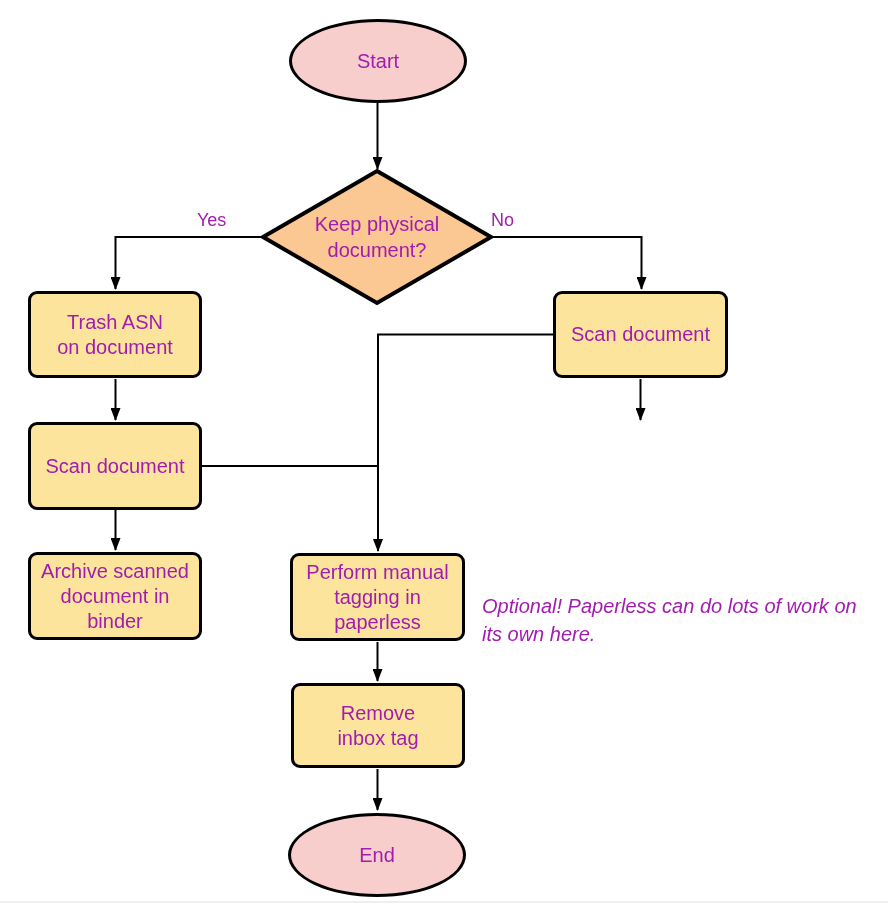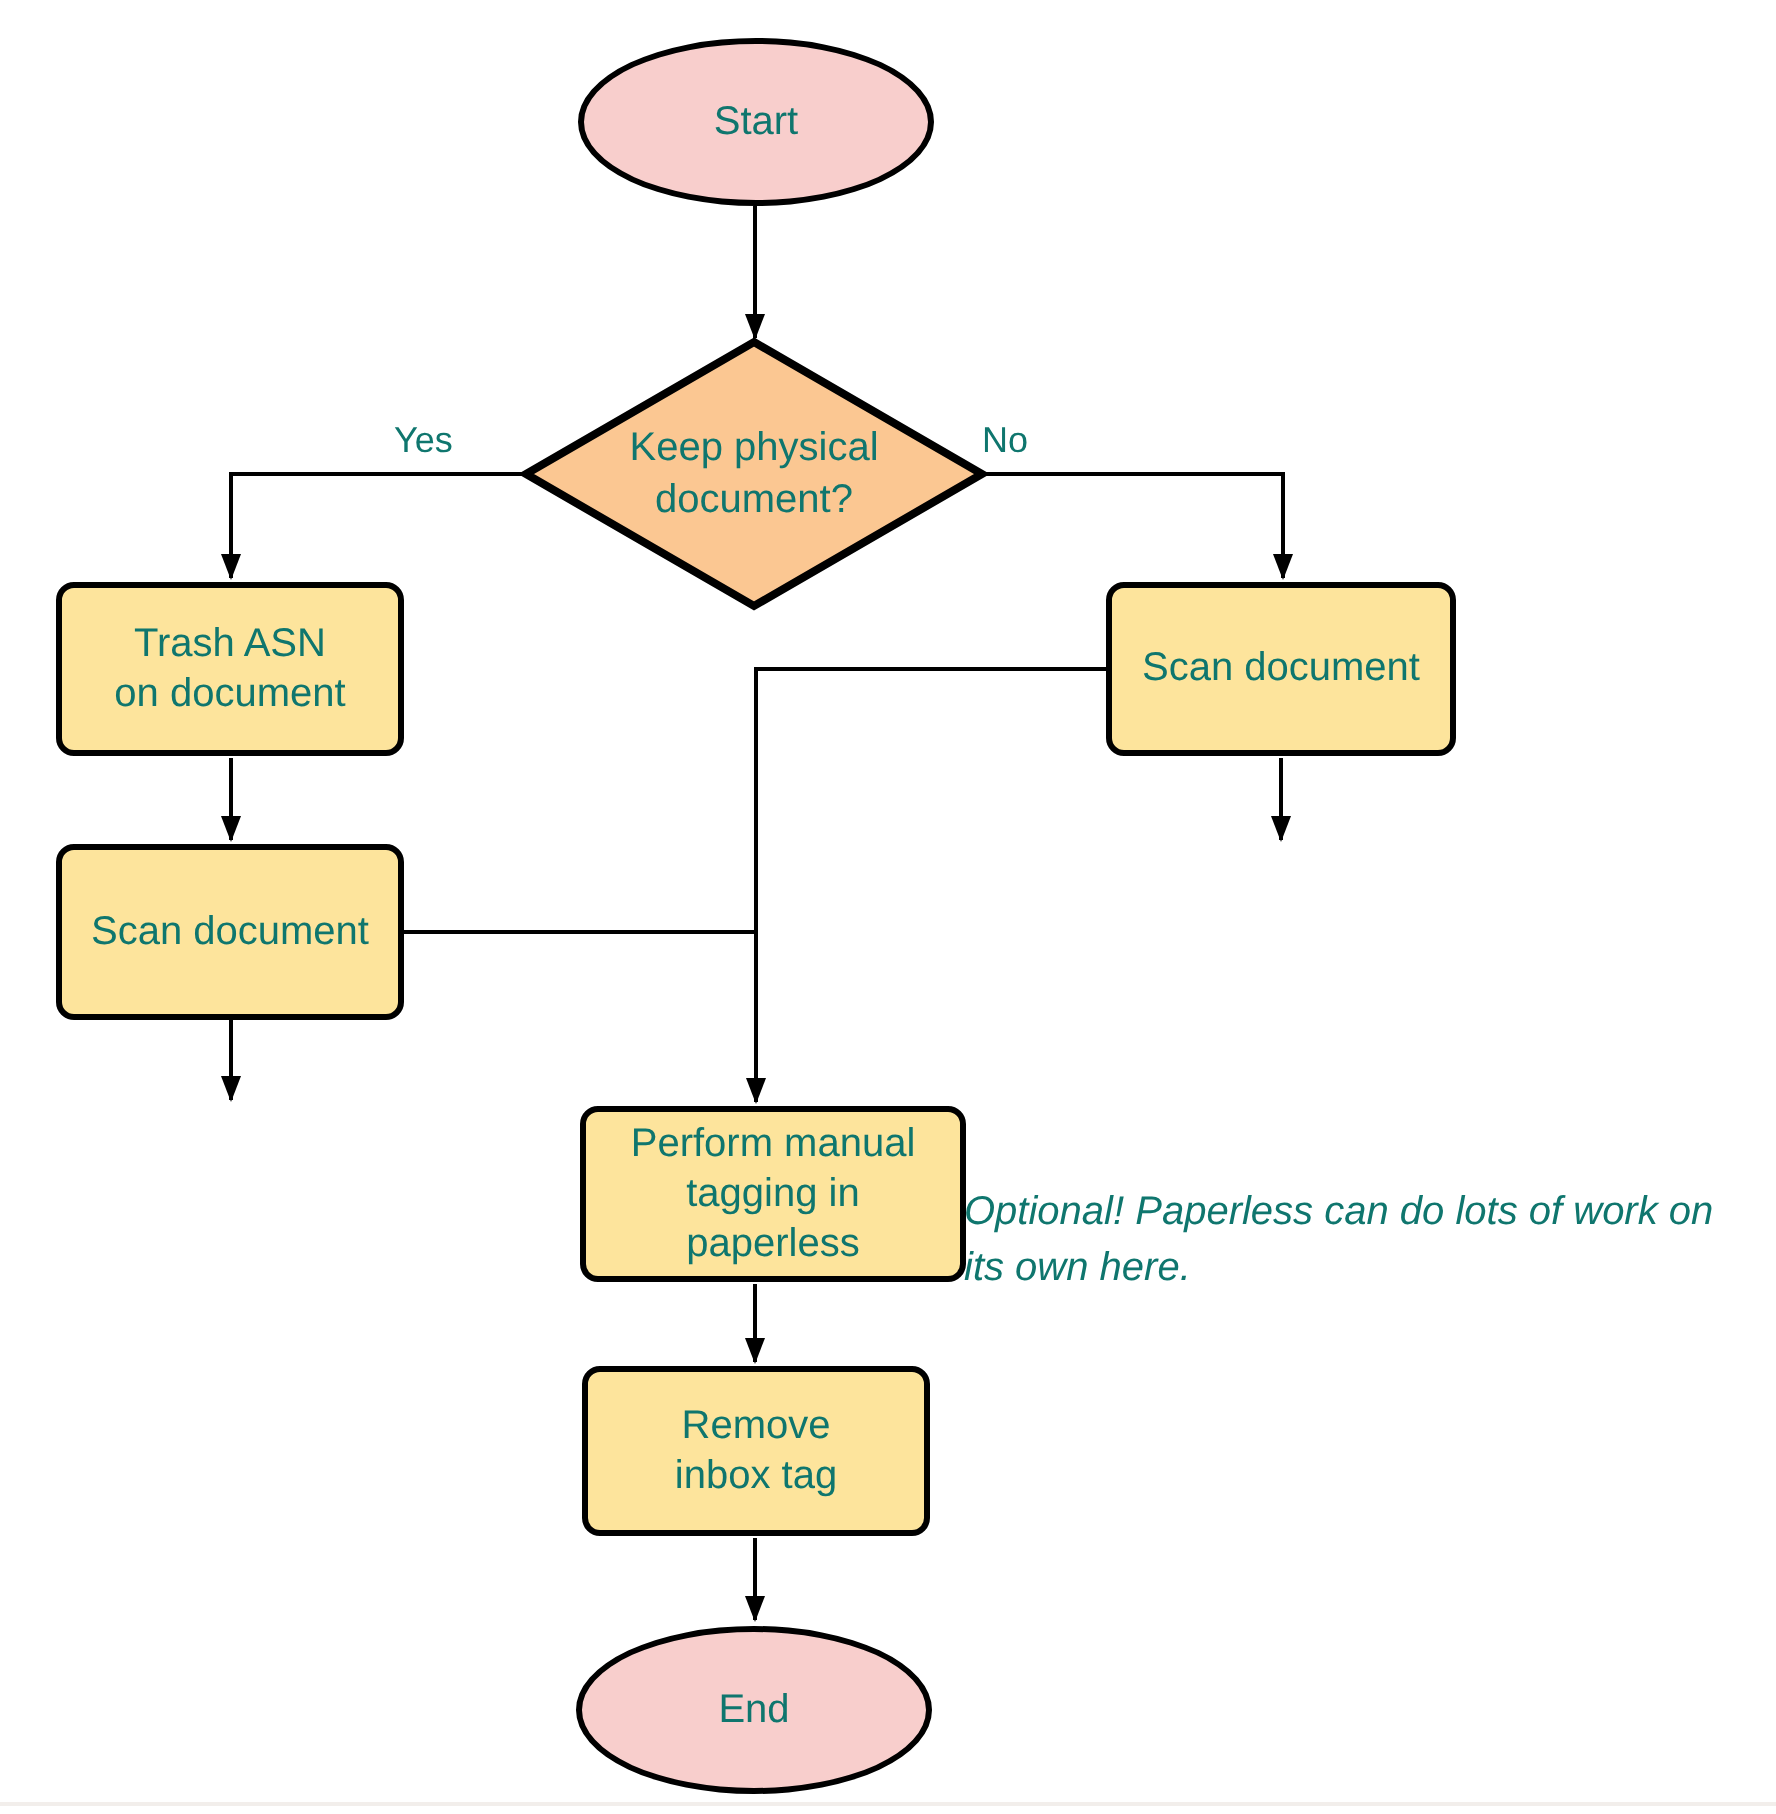--- a/index.html
+++ b/index.html
@@ -7,21 +7,21 @@
     padding: 0;
     background: #ffffff;
     font-family: "Liberation Sans", "DejaVu Sans", sans-serif;
   }
   .canvas {
     position: relative;
     width: 888px;
     height: 907px;
     background: #ffffff;
     overflow: hidden;
-    color: #0f766e;
+    color: #a21caf;
   }
   svg.edge-layer {
     position: absolute;
     left: 0;
     top: 0;
   }
   svg.edge-layer path.edge {
     fill: none;
     stroke: var(--connector, #000);
     stroke-width: 2;
@@ -94,21 +94,21 @@
     background: var(--divider, #f2eeeb);
   }
 
   
   #node-start      { left: 289px; top:  19px; width: 178px; height: 84px; }
   #node-write-asn  { left:  28px; top: 291px; width: 174px; height: 87px; }
   #node-scan-left  { left:  28px; top: 422px; width: 174px; height: 88px; }
   #node-archive    { left:  28px; top: 552px; width: 174px; height: 88px; }
   #node-scan-right { left: 553px; top: 291px; width: 175px; height: 87px; }
   #node-trash      { left: 553px; top: 422px; width: 175px; height: 88px; }
-  #node-perform    { left: 290px; top: 553px; width: 193px; height: 88px; }
+  #node-perform    { left: 290px; top: 553px; width: 175px; height: 88px; }
   #node-remove     { left: 291px; top: 683px; width: 174px; height: 85px; }
   #node-end        { left: 288px; top: 813px; width: 178px; height: 84px; }
 </style>
 </head>
 <body>
 
 <div class="canvas">
 
   <svg class="edge-layer" width="888" height="907" viewBox="0 0 888 907">
     <defs>
@@ -143,20 +143,25 @@
 
   <div class="node process" id="node-write-asn">
     <span>Trash ASN
 on document</span>
   </div>
 
   <div class="node process" id="node-scan-left">
     <span>Scan document</span>
   </div>
 
+  <div class="node process" id="node-archive">
+    <span>Archive scanned
+document in
+binder</span>
+  </div>
 
   <div class="node process" id="node-scan-right">
     <span>Scan document</span>
   </div>
 
 
   <div class="node process" id="node-perform">
     <span>Perform manual
 tagging in
 paperless</span>

